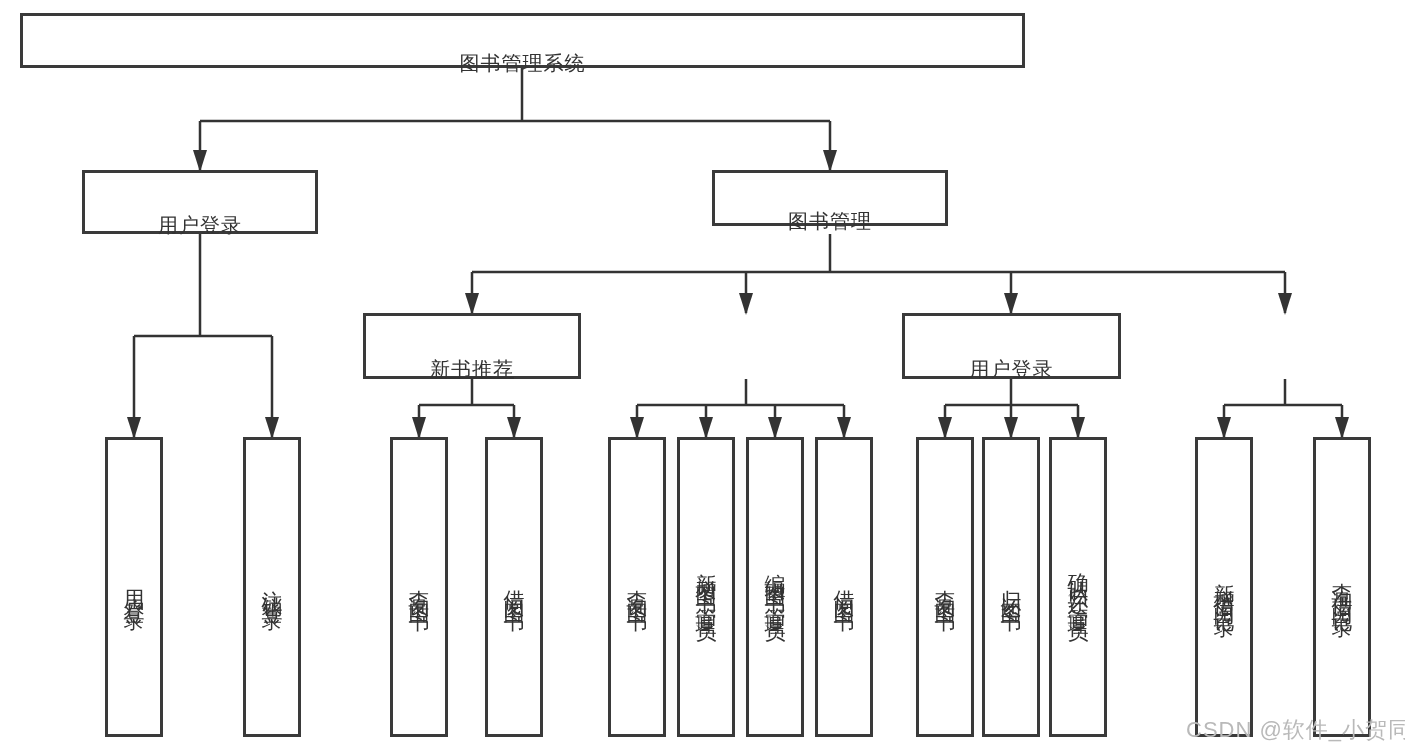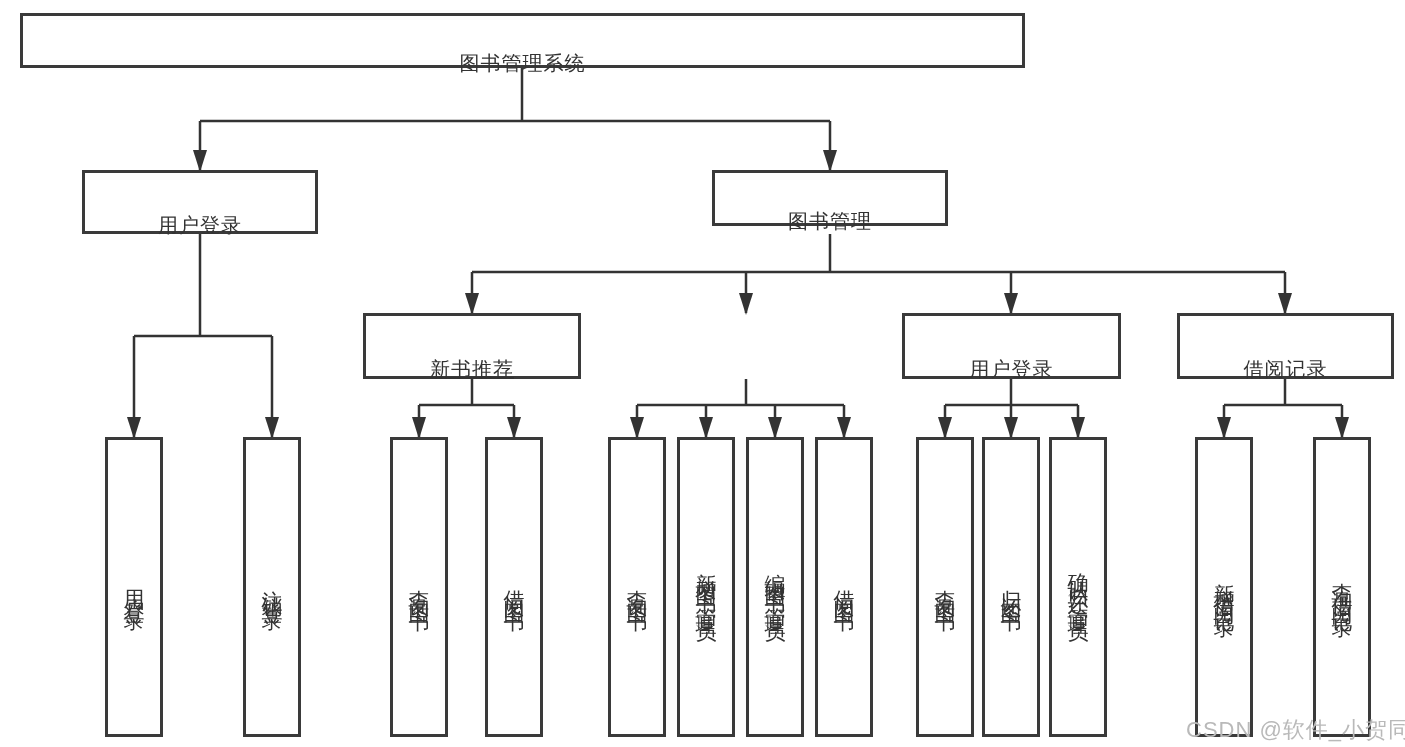--- a/index.html
+++ b/index.html
@@ -78,23 +78,20 @@
   <div class="box" style="left:712px;top:170px;width:236px;height:56px;">
     <span class="hlbl">图书管理</span>
   </div>
 
   <div class="box" style="left:363px;top:313px;width:218px;height:66px;text-decoration:underline;">
     <span class="hlbl">新书推荐</span>
   </div>
   <div class="box" style="left:902px;top:313px;width:219px;height:66px;">
     <span class="hlbl">用户登录</span>
   </div>
-  <div class="box" style="left:1177px;top:313px;width:217px;height:66px;">
-    <span class="hlbl">借阅记录</span>
-  </div>
 
   <div class="box" style="left:105px;top:437px;width:58px;height:300px;">
     <span class="vlbl">用户登录</span>
   </div>
   <div class="box" style="left:243px;top:437px;width:58px;height:300px;">
     <span class="vlbl">注销登录</span>
   </div>
 
   <div class="box" style="left:390px;top:437px;width:58px;height:300px;">
     <span class="vlbl">查询图书</span>

